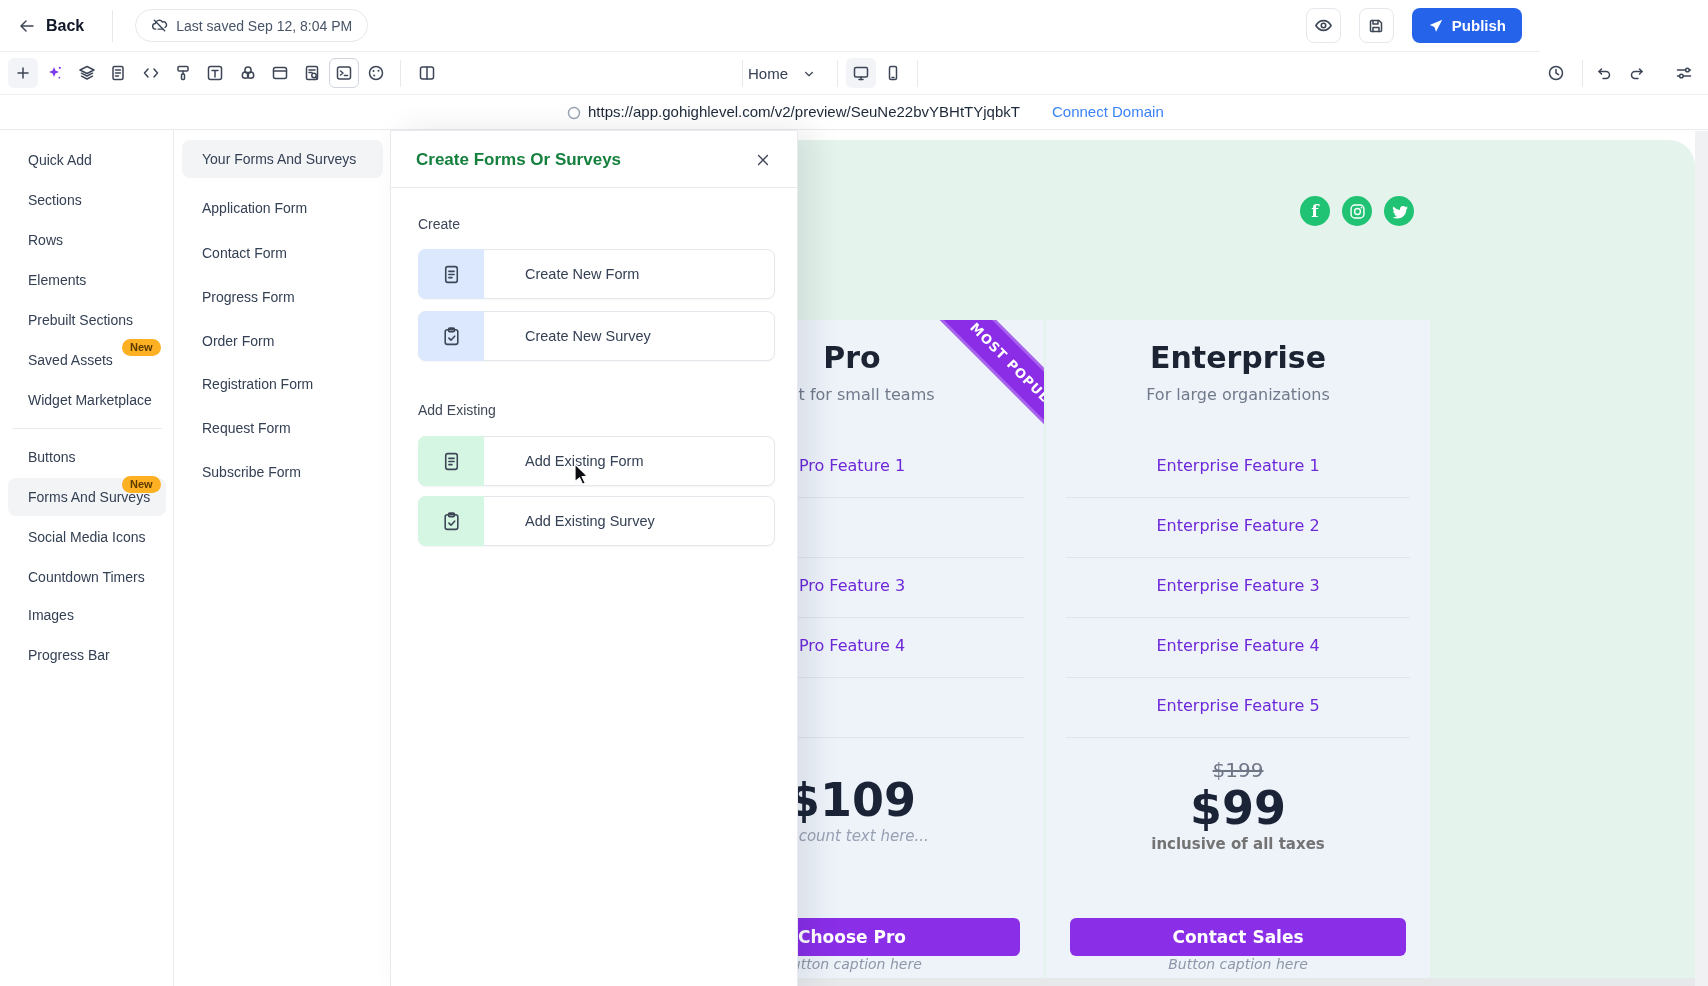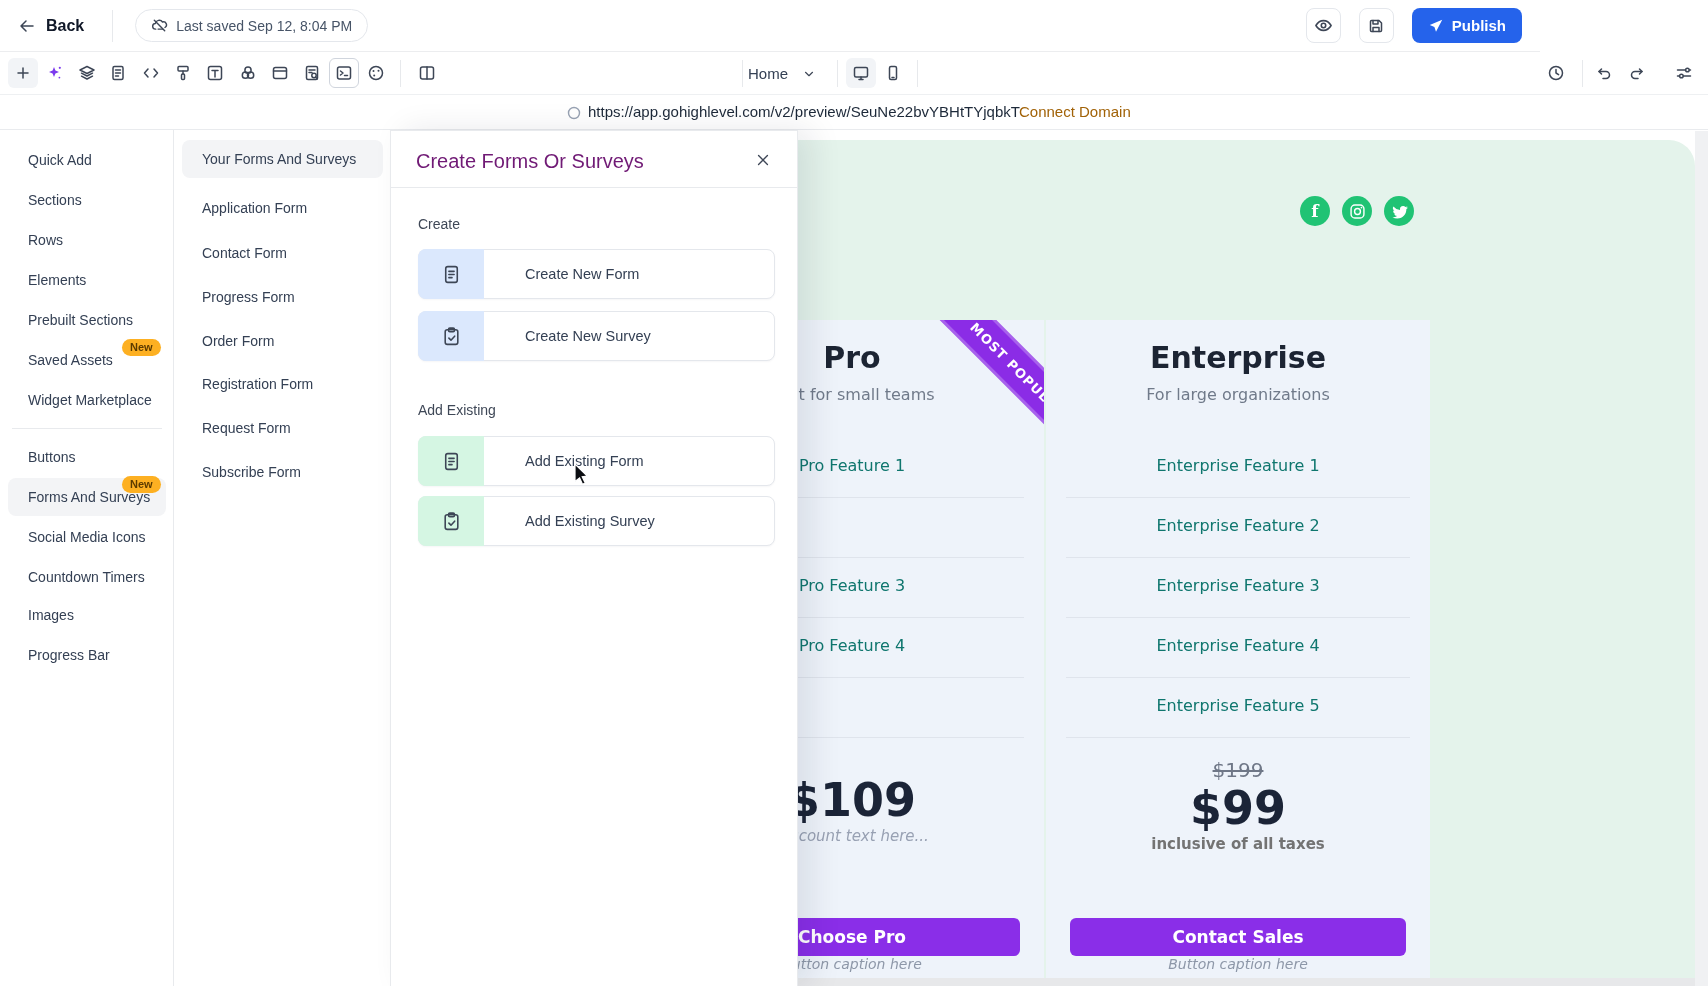--- a/index.html
+++ b/index.html
@@ -33,36 +33,36 @@
   .tdiv { position:absolute; top:8px; width:1px; height:27px; background:#e7e9ec; }
   svg.ln { fill:none; stroke:#3d4656; stroke-width:1.5; stroke-linecap:round; stroke-linejoin:round; }
   .page-select { position:absolute; left:748px; top:0; height:43px; display:flex; align-items:center;
     gap:14px; color:#344054; font-size:15px; font-weight:500; cursor:pointer; }
 
   
   #urlrow { position:absolute; left:0; top:95px; width:1708px; height:35px; background:#fff;
     border-bottom:1px solid #e9ebee; z-index:20; }
   #urlrow .dot { position:absolute; left:567px; top:11px; }
   #urlrow .url { position:absolute; left:588px; top:8px; font-size:15px; color:#1d2939; }
-  #urlrow .connect { position:absolute; left:1019px; top:8px; font-size:15px; font-weight:500;
-    color:#a16207; cursor:pointer; }
+  #urlrow .connect { position:absolute; left:1052px; top:8px; font-size:15px; font-weight:500;
+    color:#3b82f6; cursor:pointer; }
 
   
   #mint { position:absolute; left:391px; top:140px; width:1304px; height:838px; background:#e4f3eb;
     border-top-right-radius:26px; z-index:1; }
   #bottomstrip { position:absolute; left:391px; top:978px; width:1304px; height:8px; background:#e7e8ea; z-index:1; }
   #gutter { position:absolute; left:1695px; top:131px; width:13px; height:855px; background:#f0f1f3; z-index:2; }
   .social { position:absolute; top:196px; width:30px; height:30px; border-radius:50%; background:#20c374;
     display:flex; align-items:center; justify-content:center; color:#fff; z-index:3; cursor:pointer; }
   .prev { font-family:"DejaVu Sans", sans-serif; }
   .card { position:absolute; top:320px; width:384px; height:658px; background:#eef3fa; z-index:2; }
   .plan-name { position:absolute; left:0; width:100%; top:20px; text-align:center; font-size:30px;
     font-weight:700; color:#1c2433; }
   .plan-tag { position:absolute; left:0; width:100%; top:65px; text-align:center; font-size:16px; color:#707a8a; }
-  .feat { position:absolute; left:0; width:100%; text-align:center; font-size:16px; color:#0f766e; }
+  .feat { position:absolute; left:0; width:100%; text-align:center; font-size:16px; color:#6d28d9; }
   .fdiv { position:absolute; left:20px; right:20px; height:1px; background:#dfe4ec; }
   .price-old { position:absolute; left:0; width:100%; top:438px; text-align:center; font-size:20px;
     color:#6f7787; text-decoration:line-through; }
   .price { position:absolute; left:0; width:100%; top:454px; text-align:center; font-size:46px;
     line-height:52px; font-weight:800; color:#1b2437; }
   .price-note { position:absolute; left:0; width:100%; text-align:center; font-size:15px; }
   .note-muted { top:507px; font-style:italic; color:#98a1b3; }
   .note-green { top:515px; font-weight:700; color:#737373; }
   .plan-btn { position:absolute; left:24px; right:24px; top:598px; height:38px; border:none;
     border-radius:6px; background:#8a2ee8; color:#fff; font-size:17px; font-weight:700;
@@ -88,21 +88,21 @@
     border-right:1px solid #e8eaed; z-index:25; }
   .p2-head { position:absolute; left:8px; top:10px; width:201px; height:38px; border-radius:8px;
     background:#f3f4f6; display:flex; align-items:center; padding-left:20px; font-size:14px;
     font-weight:500; color:#344054; cursor:pointer; }
   .p2-item { position:absolute; left:28px; font-size:14px; color:#344054; cursor:pointer; white-space:nowrap; }
 
   
   #modal { position:absolute; left:390px; top:130px; width:408px; height:856px; background:#fff;
     border:1px solid #e8eaed; border-bottom:none; box-shadow:14px 0 30px rgba(16,24,40,.09); z-index:30; }
   .m-head { position:absolute; left:0; top:0; width:100%; height:57px; border-bottom:1px solid #e8eaed; }
-  .m-title { position:absolute; left:25px; top:19px; font-size:20px; font-weight:400; color:#701a75; }
+  .m-title { position:absolute; left:25px; top:19px; font-size:17px; font-weight:700; color:#15803d; }
   .m-close { position:absolute; right:22px; top:17px; width:24px; height:24px; display:flex;
     align-items:center; justify-content:center; cursor:pointer; }
   .m-label { position:absolute; left:27px; font-size:14px; font-weight:500; color:#3f4857; }
   .m-item { position:absolute; left:27px; width:357px; height:50px; border:1px solid #e4e7ec;
     border-radius:8px; background:#fff; cursor:pointer; box-shadow:0 1px 2px rgba(16,24,40,.04); }
   .m-ic { position:absolute; left:-1px; top:-1px; width:66px; height:50px; border-radius:8px 0 0 8px;
     display:flex; align-items:center; justify-content:center; }
   .m-ic.blue { background:#dbe8fd; }
   .m-ic.green { background:#d5f6e3; }
   .m-item span.lbl { position:absolute; left:106px; top:16px; font-size:14.5px; color:#344054; }

